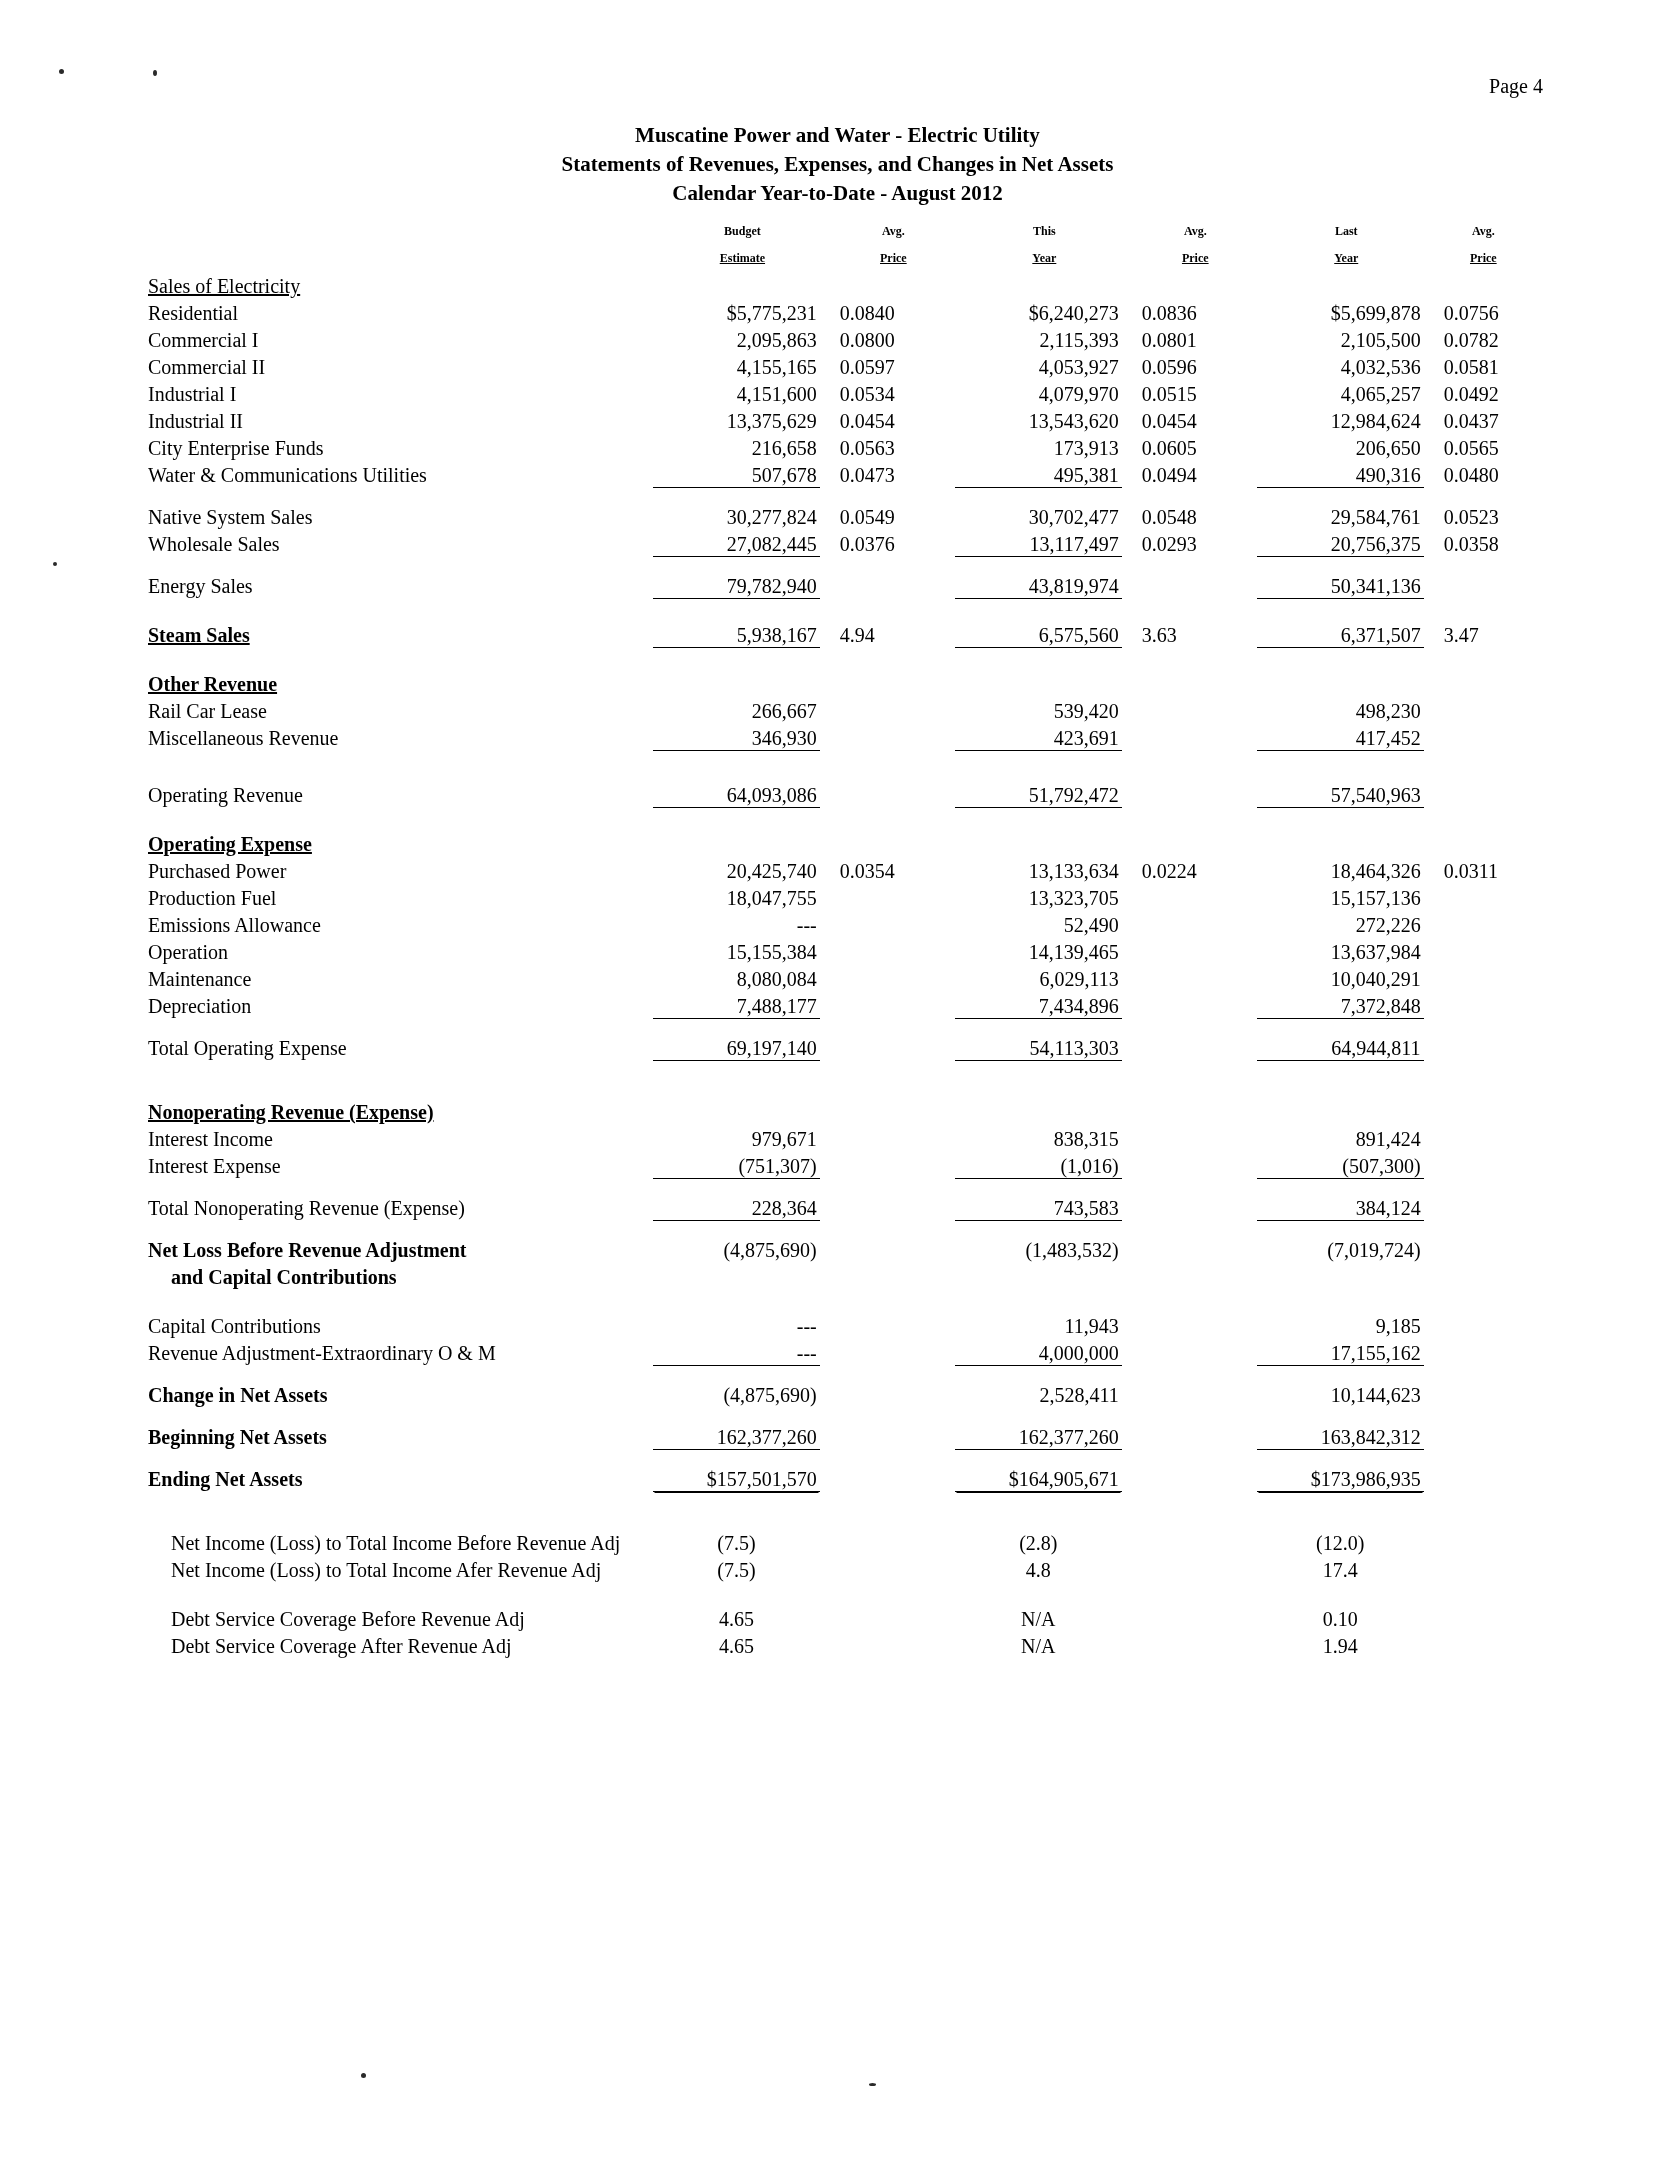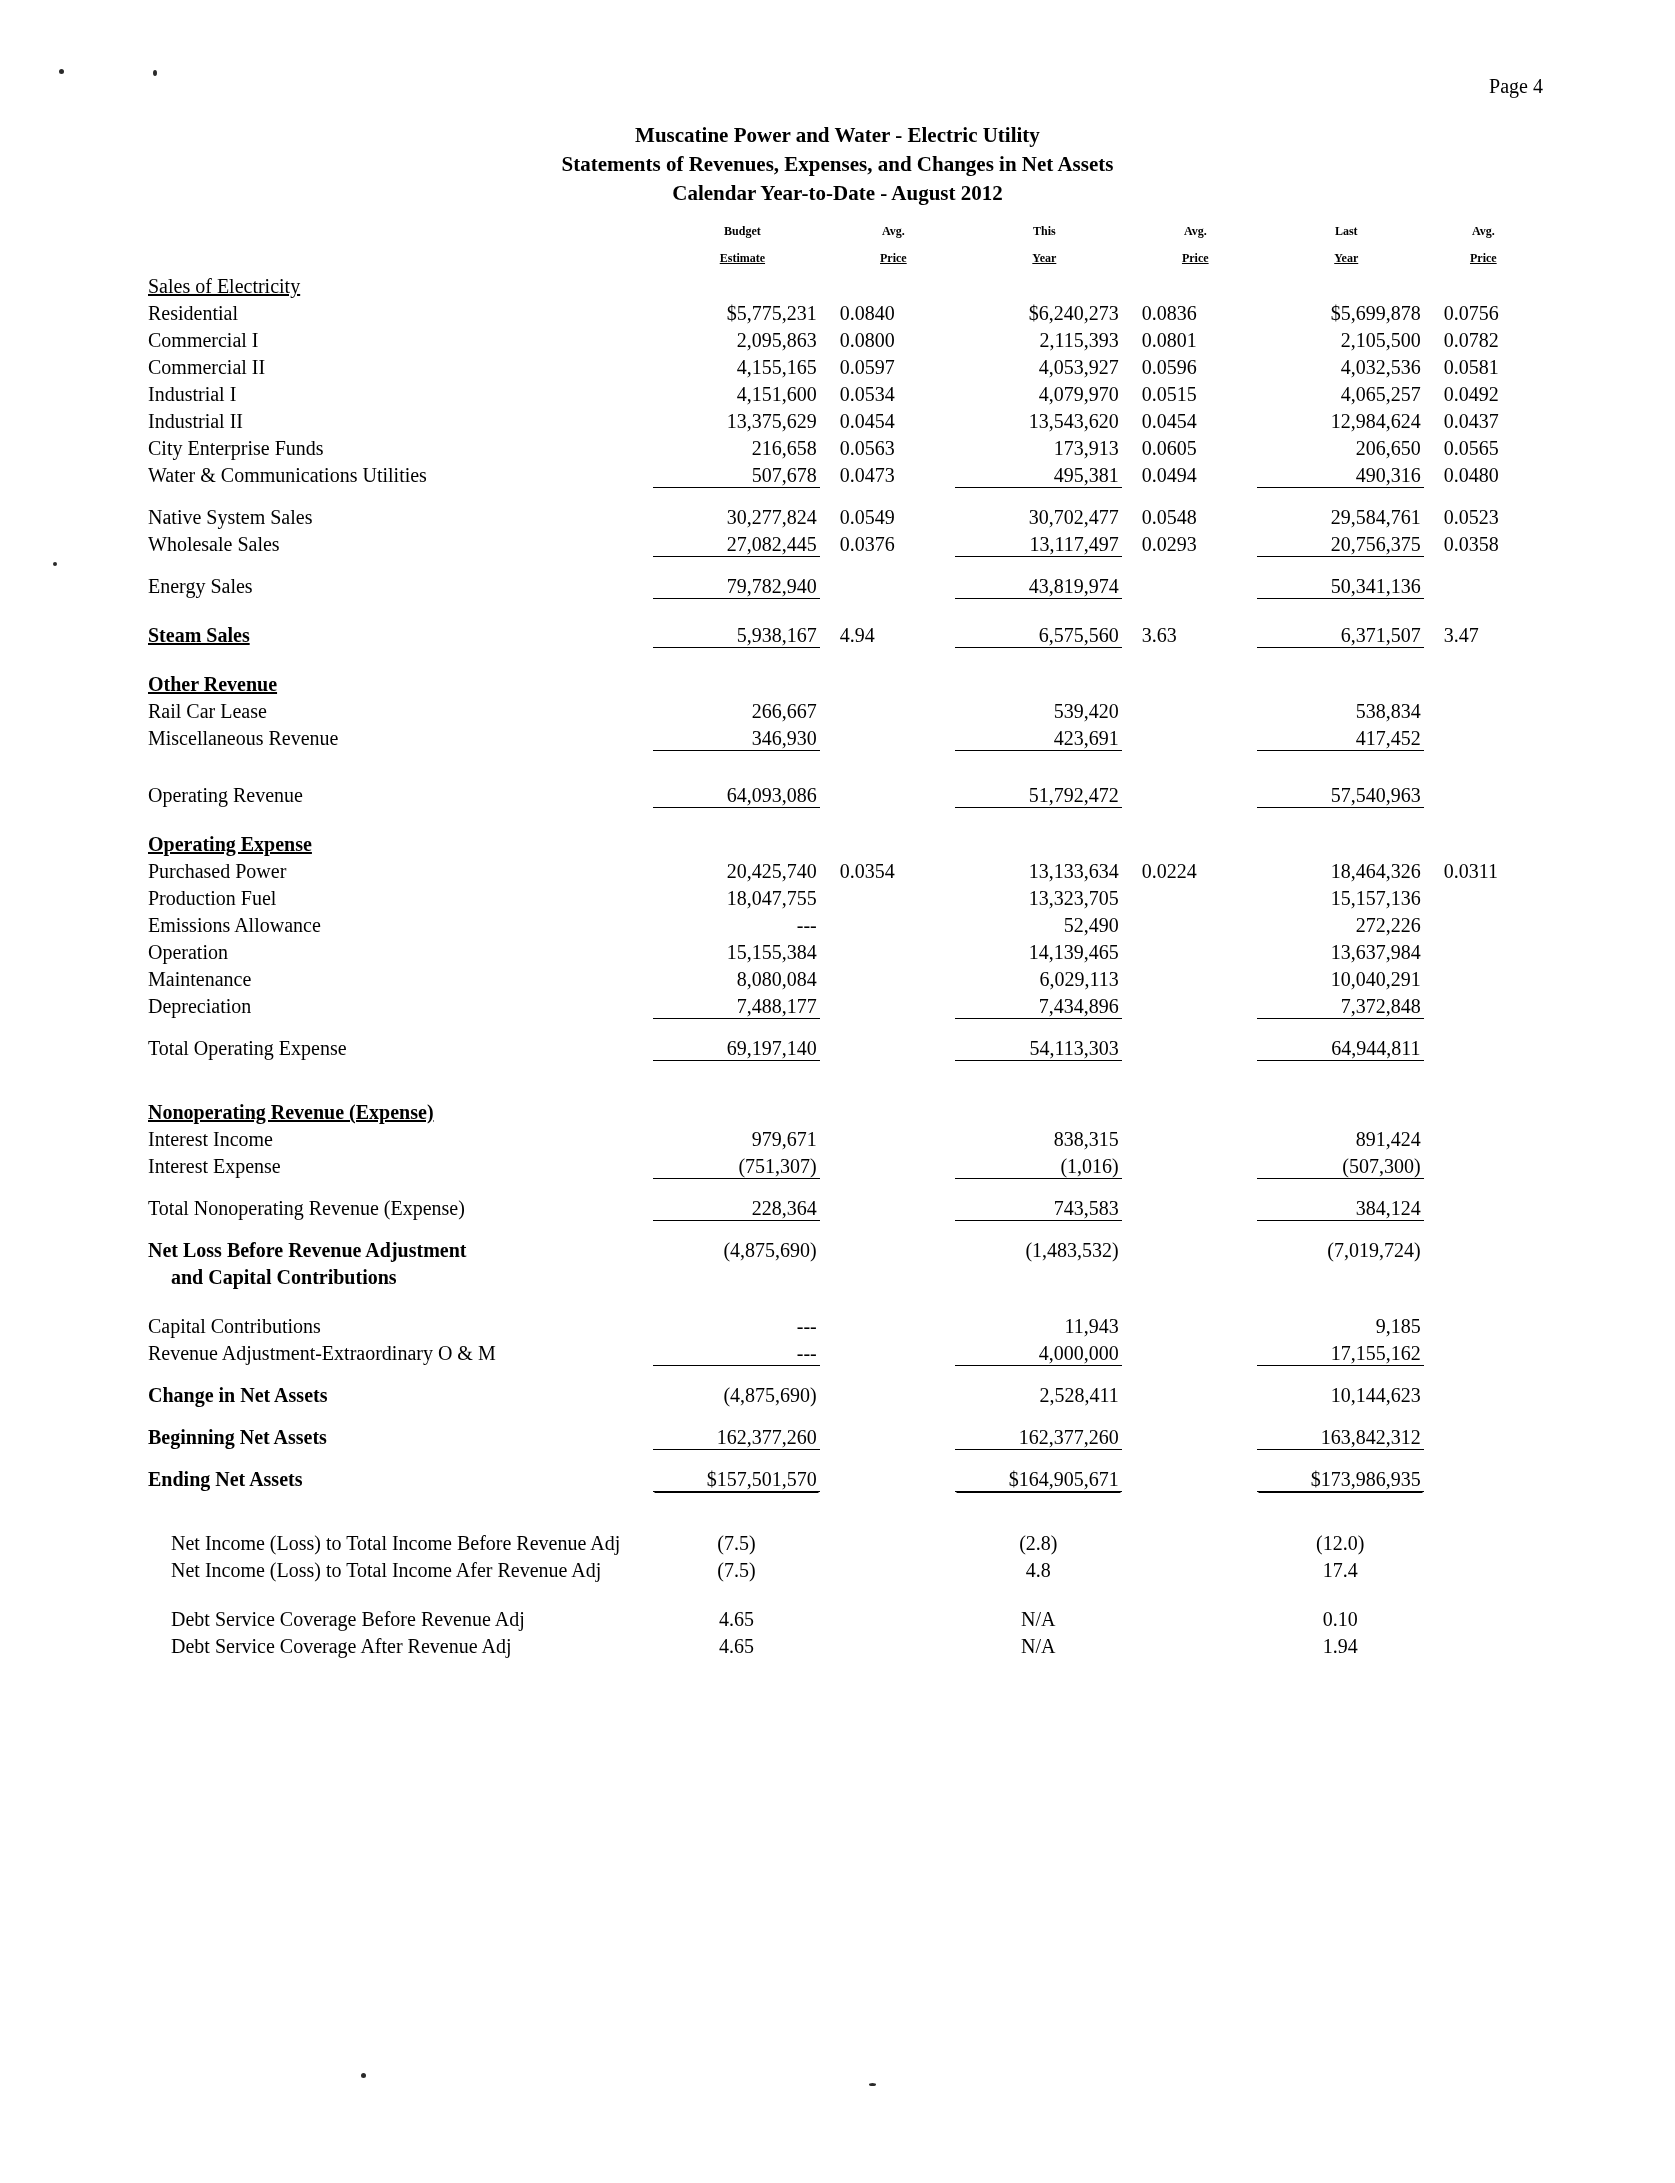--- a/index.html
+++ b/index.html
@@ -342,21 +342,21 @@
       <tr class="rowh">
         <td class="lbl"><span>Rail Car Lease</span></td>
         <td class="amt"><span>266,667</span></td>
             <td></td>
             <td></td>
             <td></td>
         <td class="amt"><span>539,420</span></td>
             <td></td>
             <td></td>
             <td></td>
-        <td class="amt"><span>538,834</span></td>
+        <td class="amt"><span>498,230</span></td>
             <td></td>
             <td></td>
       </tr>
       <tr class="rowh">
         <td class="lbl"><span>Miscellaneous Revenue</span></td>
         <td class="amt rule-bot"><span>346,930</span></td>
             <td></td>
             <td></td>
             <td></td>
         <td class="amt rule-bot"><span>423,691</span></td>

